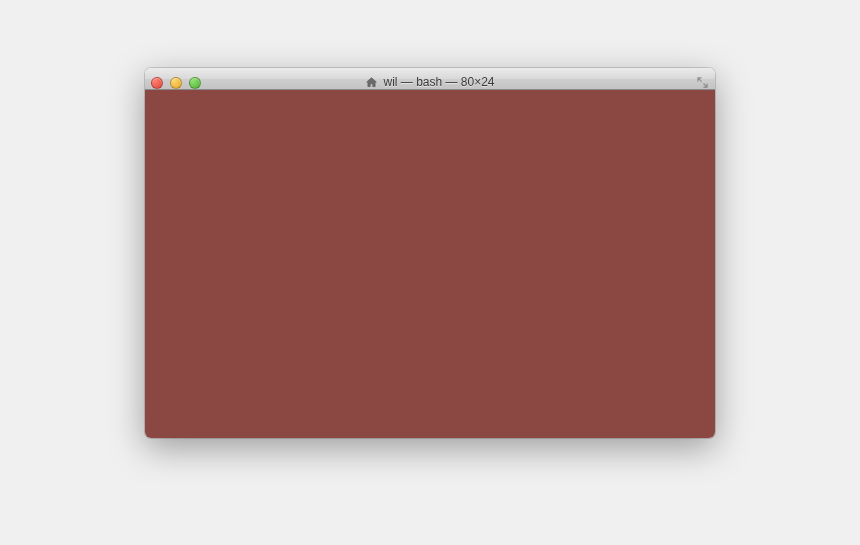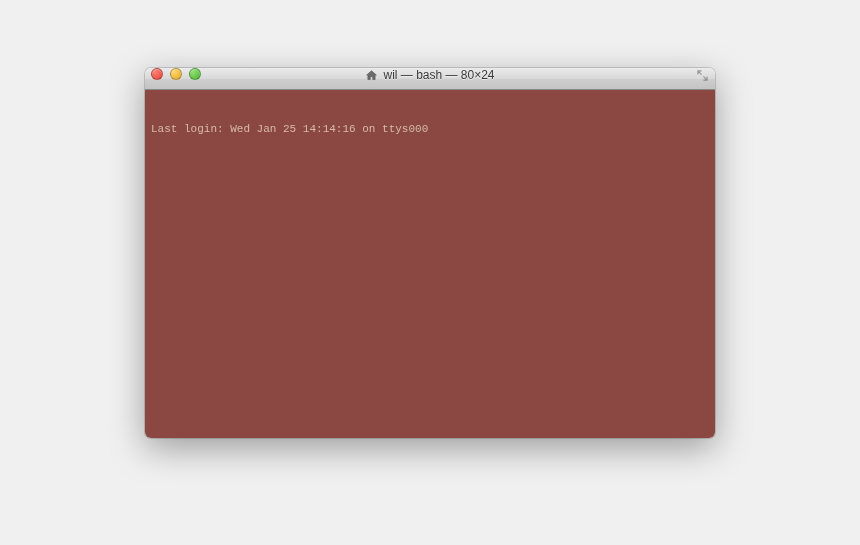--- a/index.html
+++ b/index.html
@@ -25,21 +25,21 @@
       box-shadow: 0 10px 35px rgba(0,0,0,0.35), 0 0 0 1px rgba(0,0,0,0.15);
       overflow: hidden;
       display: flex;
       flex-direction: column;
     }
     .titlebar {
       height: 22px;
       background: linear-gradient(to bottom, #ebebeb 0%, #d9d9d9 50%, #cfcfcf 51%, #c3c3c3 100%);
       border-bottom: 1px solid #8a8a8a;
       display: flex;
-      align-items: flex-start;
+      align-items: flex-end;
       position: relative;
       padding: 0 6px;
     }
     .traffic-lights {
       display: flex;
       gap: 7px;
       align-items: center;
     }
     .light {
       width: 12px;
@@ -129,15 +129,14 @@
       <span>wil — bash — 80×24</span>
     </div>
     <div class="expand-btn">
       <svg viewBox="0 0 12 12">
         <path d="M1 5 L1 1 L5 1 M1 1 L5 5" stroke="#555" stroke-width="1.2" fill="none"></path>
         <path d="M11 7 L11 11 L7 11 M11 11 L7 7" stroke="#555" stroke-width="1.2" fill="none"></path>
       </svg>
     </div>
   </div>
   <div class="terminal-body">
-    <span class="term-line">Last login: Wed Jan 25 14:14:16 on ttys000</span>
   </div>
 </div>
 
 </body></html>

